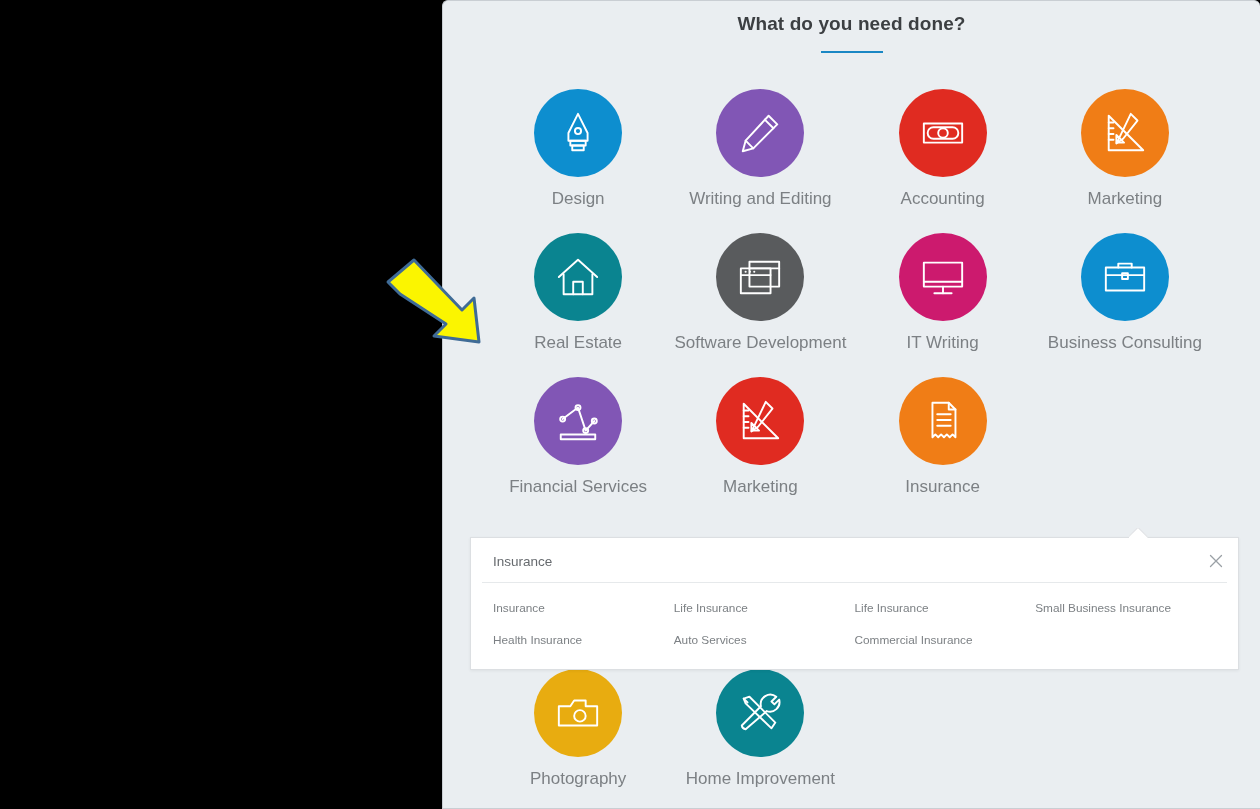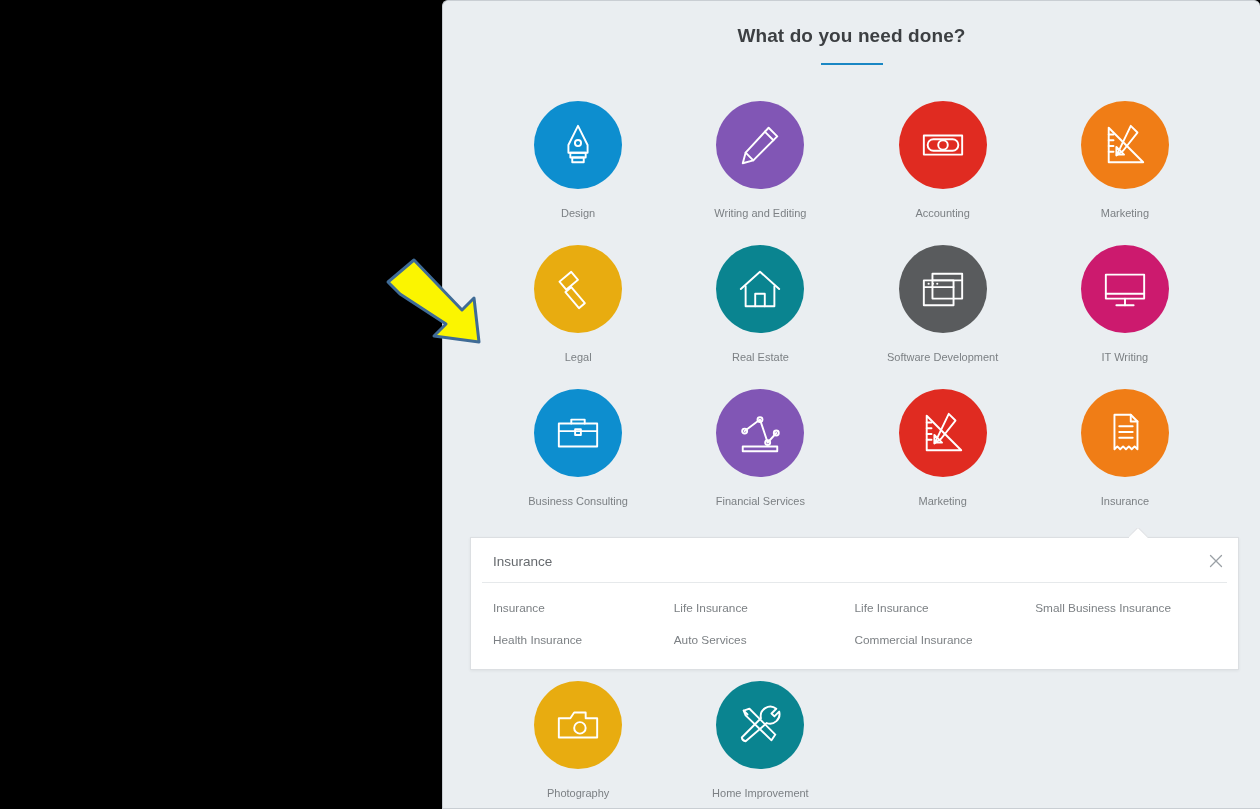--- a/index.html
+++ b/index.html
@@ -29,21 +29,21 @@
     background: #eaeef1;
     border: 1px solid #c9ced3;
     border-right: none;
     border-radius: 6px 6px 0 0;
     overflow: hidden;
   }
 
   
   .page-title {
     text-align: center;
-    margin-top: 24px;
+    margin-top: 12px;
     font-size: 19px;
     font-weight: bold;
     color: #3c3f42;
     letter-spacing: .1px;
   }
   .title-rule {
     width: 62px;
     height: 0;
     margin: 16px auto 0 auto;
     border-top: 2px solid #1a87c4;
@@ -69,22 +69,22 @@
     width: 88px;
     height: 88px;
     border-radius: 50%;
     display: flex;
     align-items: center;
     justify-content: center;
     flex: 0 0 auto;
   }
   .bubble svg { display: block; }
   .tile-label {
-    margin-top: 18px;
-    font-size: 11px;
+    margin-top: 12px;
+    font-size: 17px;
     color: #7c8084;
     text-align: right;
     line-height: 1.2;
     white-space: nowrap;
   }
 
   
   .grid-spacer { grid-column: 1 / -1; height: 148px; }
 
   
@@ -206,29 +206,20 @@
         <div class="tile">
           <div class="bubble" style="background: rgb(240, 125, 22);">
             <svg width="46" height="46" viewBox="0 0 48 48">
               <path fill="none" stroke="#ffffff" stroke-width="2" stroke-linejoin="round" stroke-linecap="round" d="M7 6 L7 42 L43 42 Z"></path>
               <path fill="none" stroke="#ffffff" stroke-width="2" stroke-linejoin="round" stroke-linecap="round" d="M15 34 L15 26 L23 34 Z"></path>
               <path fill="none" stroke="#ffffff" stroke-width="2" stroke-linejoin="round" stroke-linecap="round" d="M7 13 L12 13 M7 19 L12 19 M7 25 L12 25 M7 31 L12 31"></path>
               <path fill="none" stroke="#ffffff" stroke-width="2" stroke-linejoin="round" stroke-linecap="round" d="M30 4 L37 11 L22 30 L15 35 L19 27 Z"></path>
             </svg>
           </div>
           <div class="tile-label">Marketing</div>
-        </div>
-        <div class="tile">
-          <div class="bubble" style="background: rgb(232, 172, 16);">
-            <svg width="46" height="46" viewBox="0 0 48 48">
-              <rect fill="none" stroke="#ffffff" stroke-width="2" stroke-linejoin="round" stroke-linecap="round" x="6" y="10" width="16" height="11" transform="rotate(-40 14 15)"></rect>
-              <rect fill="none" stroke="#ffffff" stroke-width="2" stroke-linejoin="round" stroke-linecap="round" x="17" y="22" width="8" height="22" transform="rotate(-40 21 33)"></rect>
-            </svg>
-          </div>
-          <div class="tile-label">Legal</div>
         </div>
         <div class="tile">
           <div class="bubble" style="background: rgb(10, 132, 144);">
             <svg width="46" height="46" viewBox="0 0 48 48">
               <path fill="none" stroke="#ffffff" stroke-width="2" stroke-linejoin="round" stroke-linecap="round" d="M4 24 L24 6 L44 24"></path>
               <path fill="none" stroke="#ffffff" stroke-width="2" stroke-linejoin="round" stroke-linecap="round" d="M9 21 L9 42 L39 42 L39 21"></path>
               <path fill="none" stroke="#ffffff" stroke-width="2" stroke-linejoin="round" stroke-linecap="round" d="M19 42 L19 29 L29 29 L29 42"></path>
             </svg>
           </div>
           <div class="tile-label">Real Estate</div>

